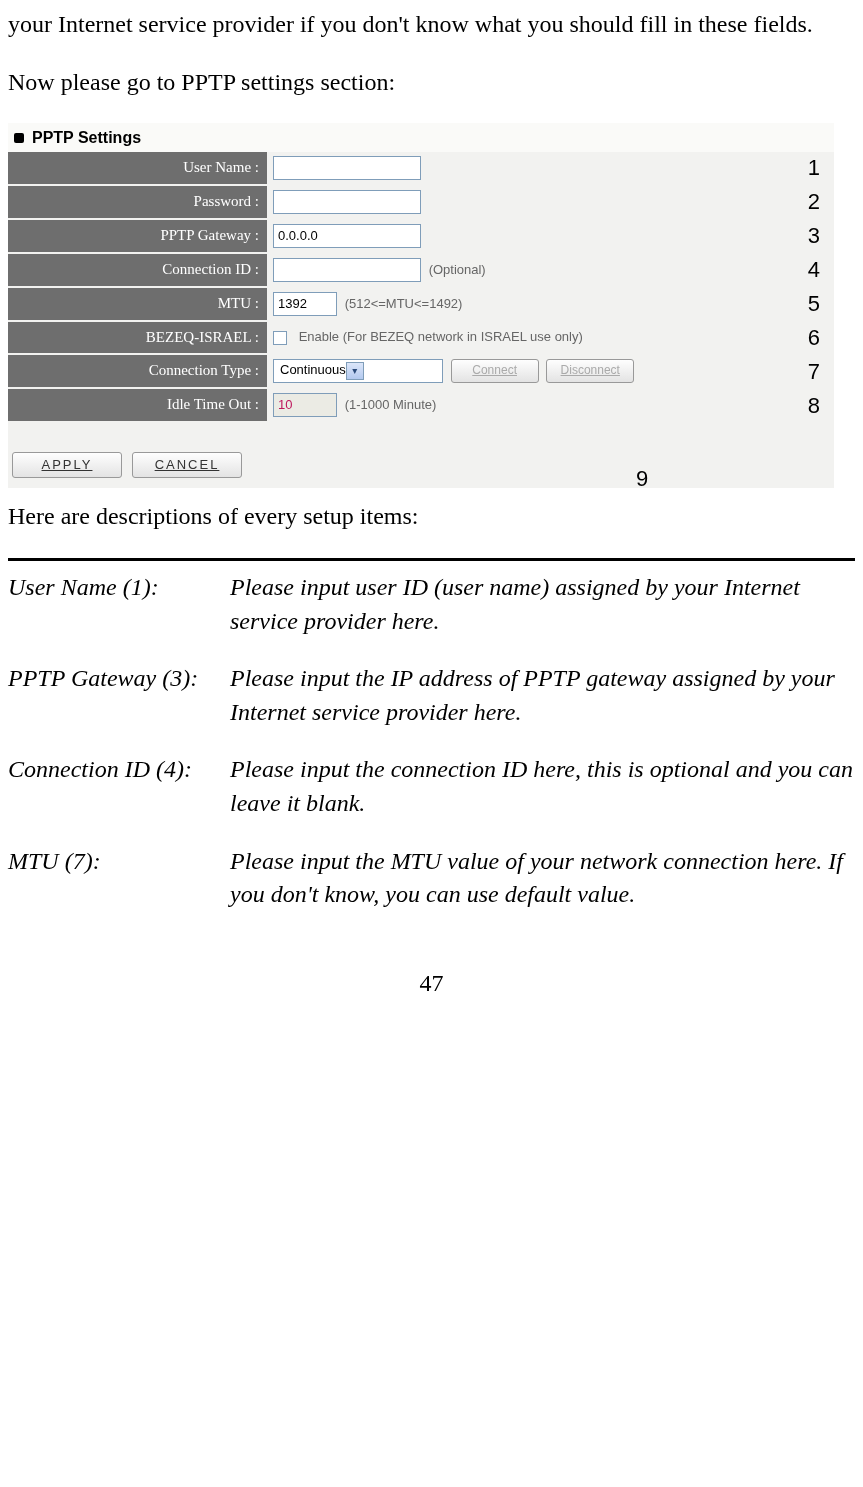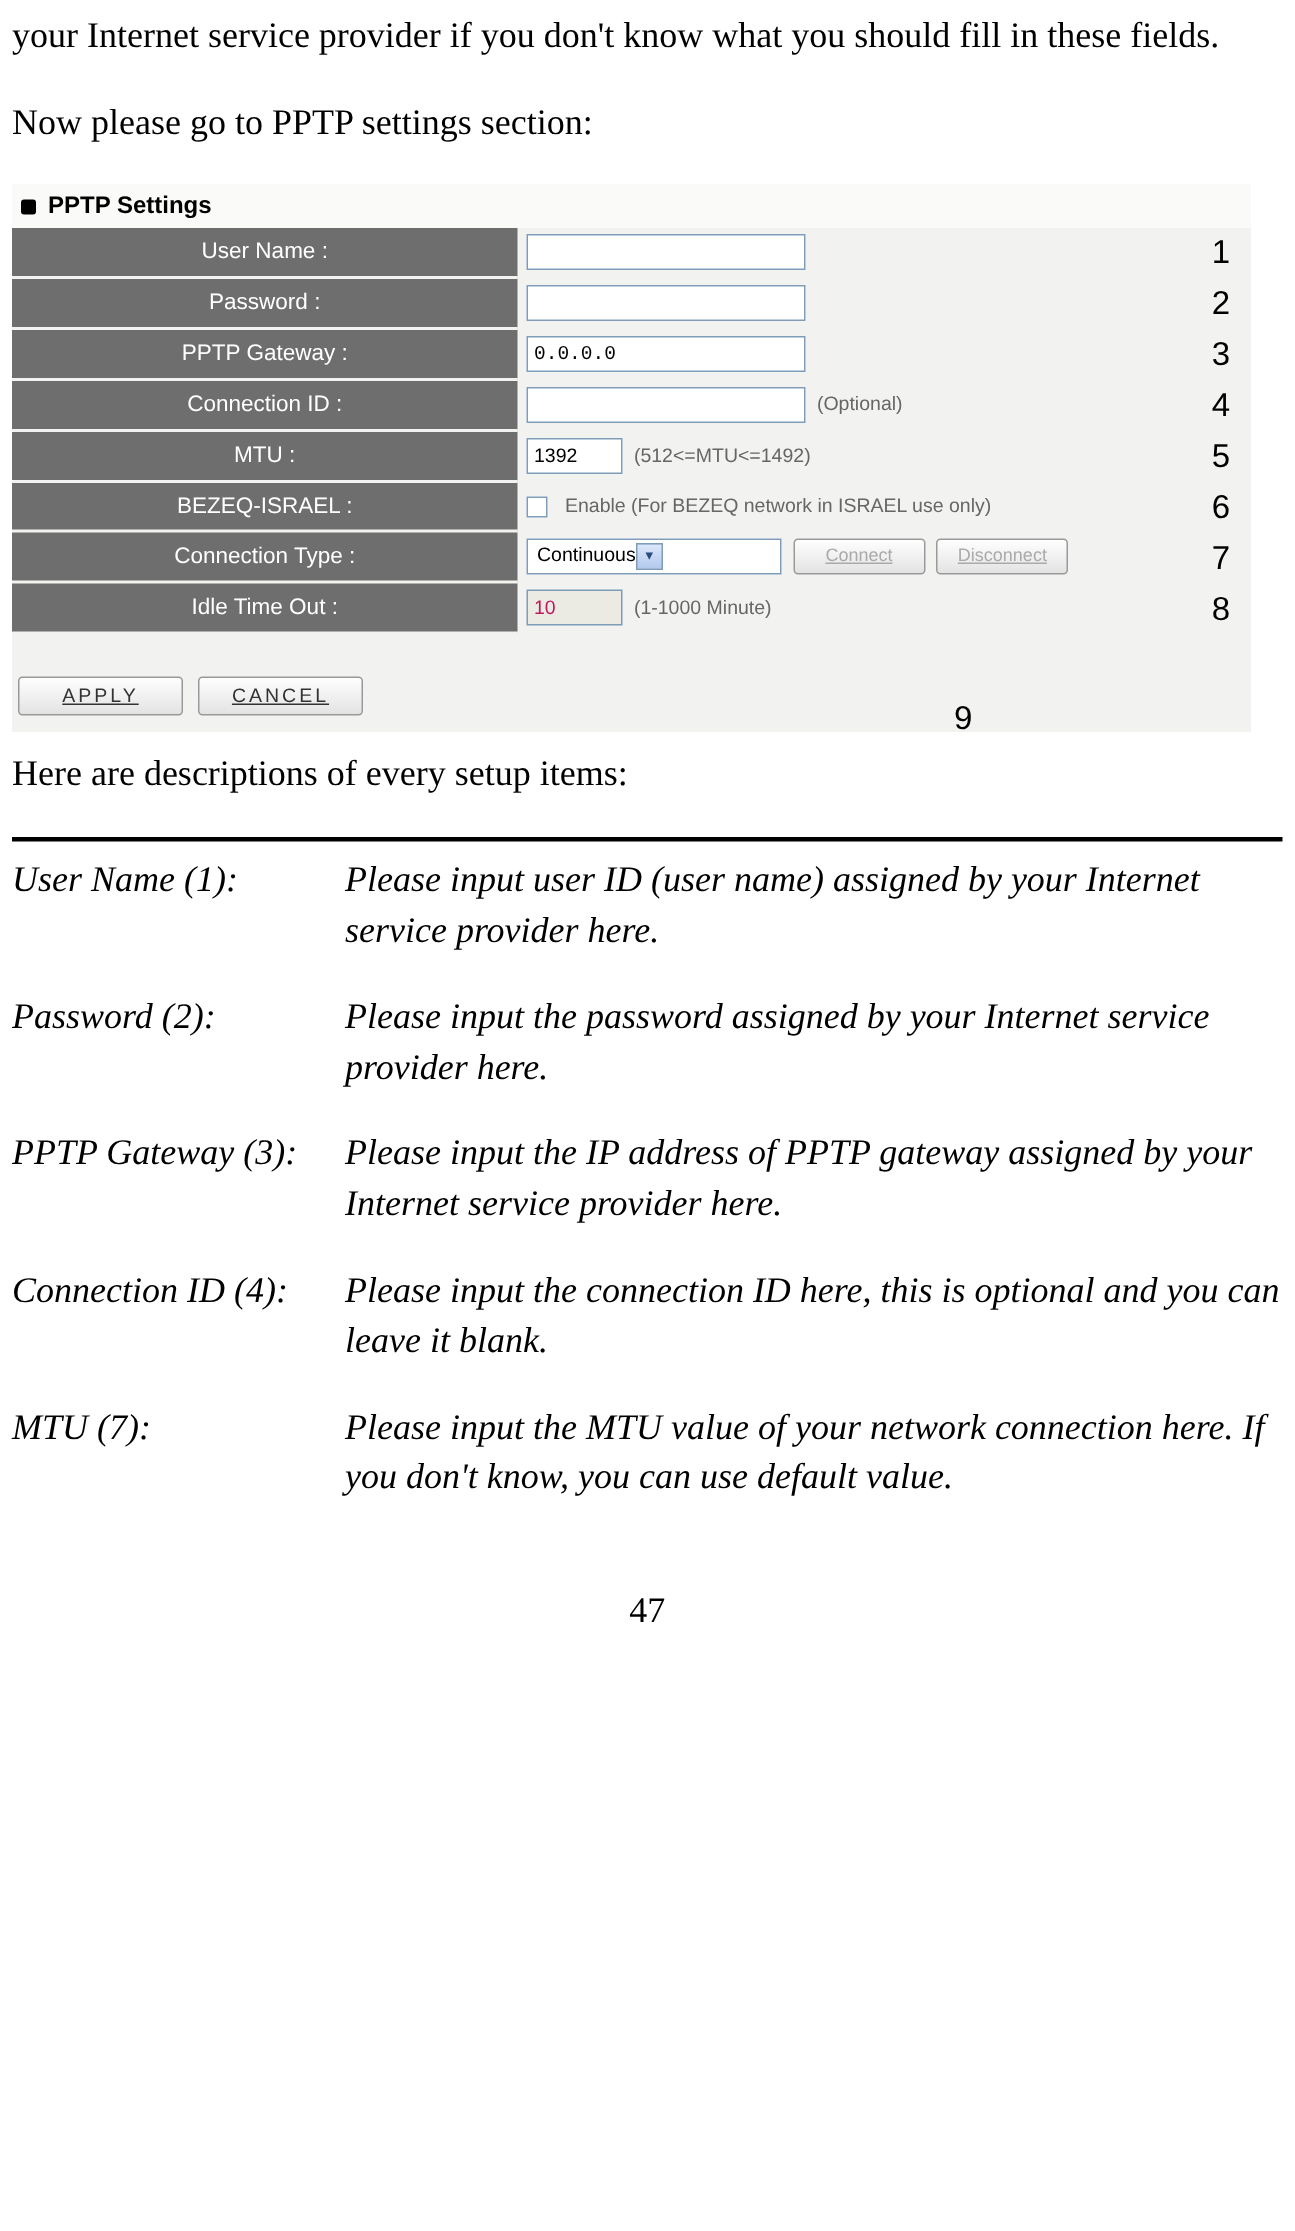--- a/index.html
+++ b/index.html
@@ -42,45 +42,45 @@
     border-radius: 2px;
     display: inline-block;
   }
   table.form {
     border-collapse: collapse;
     width: 100%;
   }
   table.form td.label {
     background: #6e6e6e;
     color: #fff;
-    font-family: Liberation Sans, sans-serif;
+    font-family: Liberation Serif, serif;
     font-size: 15px;
-    text-align: center;
+    text-align: right;
     padding: 5px 8px;
-    width: 337px;
+    width: 259px;
     border-bottom: 2px solid #f2f2f0;
     white-space: nowrap;
   }
   table.form td.field {
     background: #f2f2f0;
     padding: 4px 6px;
     border-bottom: 2px solid #f2f2f0;
     font-family: "Trebuchet MS", Verdana, sans-serif;
     font-size: 13px;
     color: #666;
     position: relative;
   }
   input.text {
     border: 1px solid #7f9db9;
     height: 24px;
     padding: 2px 4px;
     font-size: 13px;
     font-family: Arial, sans-serif;
   }
-  input.text.w1 { width: 186px; font-family: Liberation Mono, monospace; }
+  input.text.w1 { width: 148px; }
   input.text.w2 { width: 64px; }
   input.text.disabled { background: #ebebe4; color: #be185d; }
   .select {
     border: 1px solid #7f9db9;
     height: 24px;
     width: 170px;
     display: inline-flex;
     align-items: center;
     justify-content: flex-start;
     padding: 0 2px 0 6px;
@@ -245,24 +245,20 @@
 
 <div class="descriptions">
   <p>Here are descriptions of every setup items:</p>
   <div class="rule"></div>
 
   <div class="item">
     <div class="term">User Name (1):</div>
     <div class="def">Please input user ID (user name) assigned by your Internet service provider here.</div>
   </div>
   <div class="item">
-    <div class="term">Password (2):</div>
-    <div class="def">Please input the password assigned by your Internet service provider here.</div>
-  </div>
-  <div class="item">
     <div class="term">PPTP Gateway (3):</div>
     <div class="def">Please input the IP address of PPTP gateway assigned by your Internet service provider here.</div>
   </div>
   <div class="item">
     <div class="term">Connection ID (4):</div>
     <div class="def">Please input the connection ID here, this is optional and you can leave it blank.</div>
   </div>
   <div class="item">
     <div class="term">MTU (7):</div>
     <div class="def">Please input the MTU value of your network connection here. If you don't know, you can use default value.</div>

